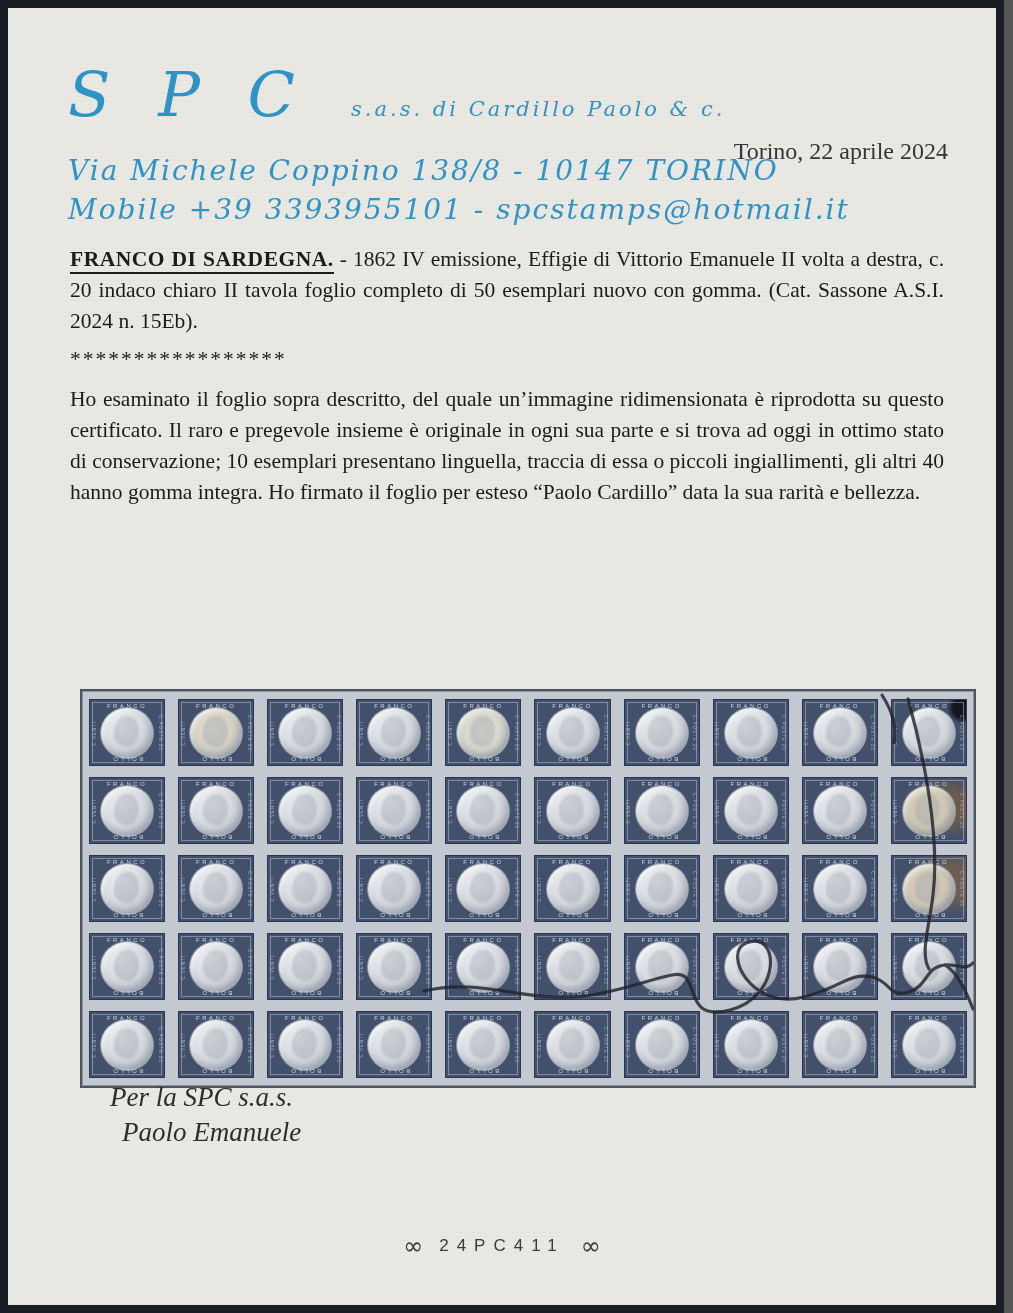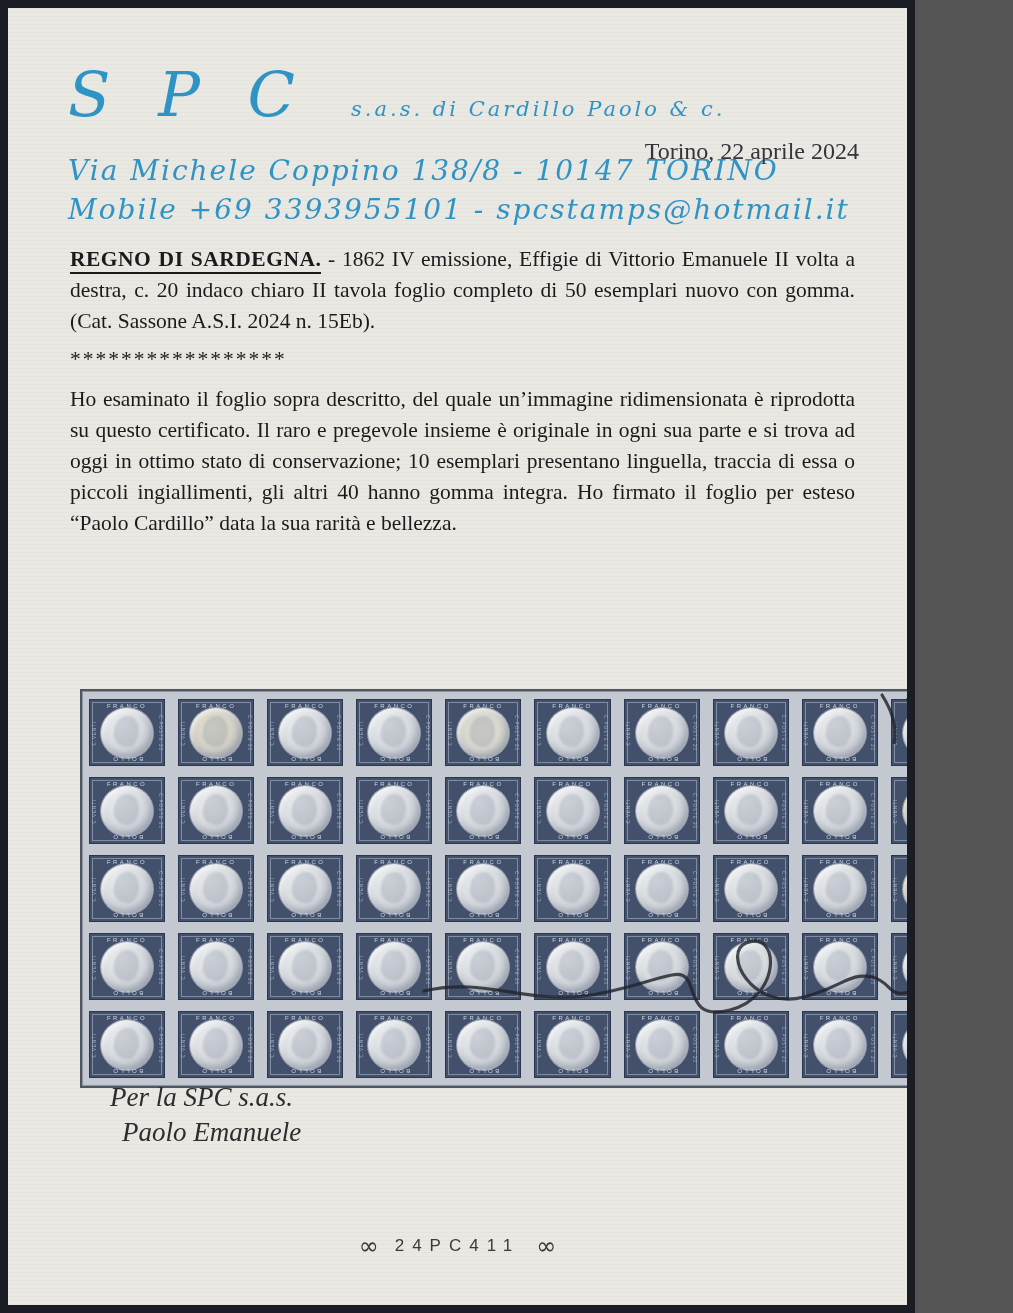--- a/index.html
+++ b/index.html
@@ -1,18 +1,18 @@
 <!DOCTYPE html>
 <html><head>
 <meta charset="utf-8">
 <style>
   html,body{margin:0;padding:0;background:#555;}
   .page{
     position:relative;
-    width:915px;height:1313px;
+    width:1004px;height:1313px;
     box-sizing:border-box;
     background:
       repeating-linear-gradient(0deg, rgba(120,115,105,.04) 0 1px, transparent 1px 4px),
       #eae8e2;
     border:8px solid #1b1d25;
     overflow:hidden;
     font-family:"Liberation Serif", serif;
   }
   
   .letterhead{position:absolute;left:60px;top:50px;color:#2e93c5;font-style:italic;}
@@ -112,27 +112,27 @@
 <body>
 
 <div class="page">
 
   <div class="letterhead">
     <div class="lh-line1">
       <span class="lh-logo">S P C</span>
       <span class="lh-suffix">s.a.s. di Cardillo Paolo &amp; c.</span>
     </div>
     <div class="lh-address">Via Michele Coppino 138/8 - 10147 TORINO</div>
-    <div class="lh-contact">Mobile +69 3393955101 - spcstamps@hotmail.it</div>
+    <div class="lh-contact">Mobile +39 3393955101 - spcstamps@hotmail.it</div>
   </div>
 
   <div class="dateline">Torino, 22 aprile 2024</div>
 
   <div class="cert-text">
-    <p><span class="cert-title">REGNO DI SARDEGNA.</span><span> - 1862 IV emissione, Effigie di Vittorio Emanuele II volta a destra, c. 20 indaco chiaro II tavola foglio completo di 50 esemplari nuovo con gomma. (Cat. Sassone A.S.I. 2024 n. 15Eb).</span></p>
+    <p><span class="cert-title">FRANCO DI SARDEGNA.</span><span> - 1862 IV emissione, Effigie di Vittorio Emanuele II volta a destra, c. 20 indaco chiaro II tavola foglio completo di 50 esemplari nuovo con gomma. (Cat. Sassone A.S.I. 2024 n. 15Eb).</span></p>
     <p class="separator">*****************</p>
     <p class="cert-body">Ho esaminato il foglio sopra descritto, del quale un’immagine ridimensionata è riprodotta su questo certificato. Il raro e pregevole insieme è originale in ogni sua parte e si trova ad oggi in ottimo stato di conservazione; 10 esemplari presentano linguella, traccia di essa o piccoli ingiallimenti, gli altri 40 hanno gomma integra. Ho firmato il foglio per esteso “Paolo Cardillo” data la sua rarità e bellezza.</p>
   </div>
 
   <div class="sheet">
     <div class="sheet-grid">
         <div class="stamp">
           <span class="s-top">FRANCO</span>
           <span class="s-left">C.VENTI</span>
           <span class="oval"></span>

